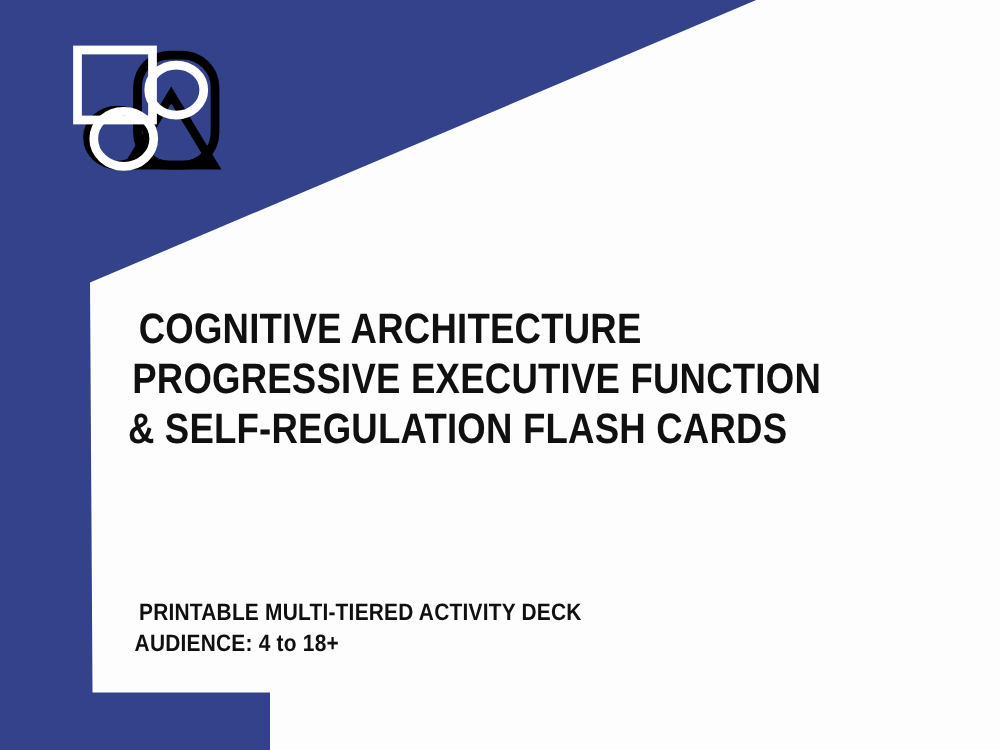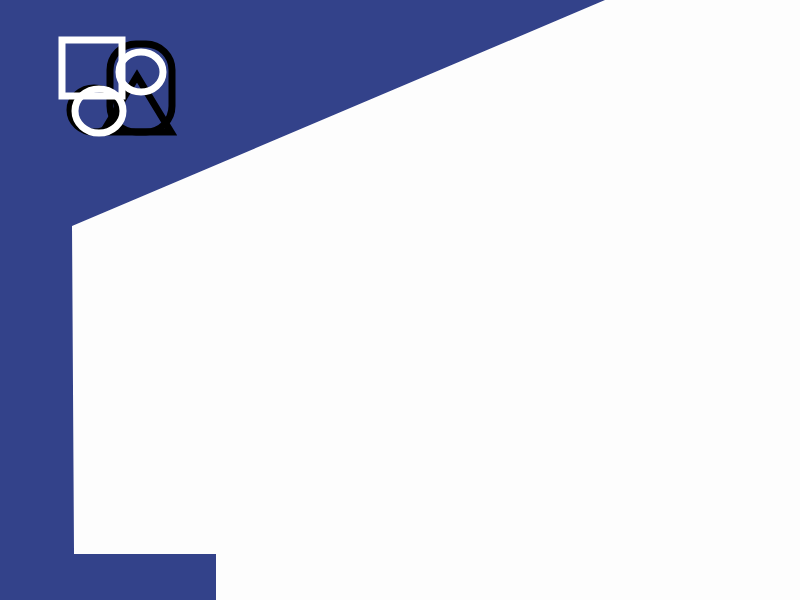--- a/index.html
+++ b/index.html
@@ -117,15 +117,24 @@
       <ellipse cx="39" cy="82" rx="24" ry="22" fill="none" stroke="#000000" stroke-width="7"></ellipse>
 
       <rect x="7" y="12" width="60" height="56" fill="none" stroke="#ffffff" stroke-width="7"></rect>
 
       <ellipse cx="44" cy="83" rx="24" ry="22" fill="none" stroke="#ffffff" stroke-width="7"></ellipse>
 
       <ellipse cx="86" cy="44" rx="22" ry="20" fill="none" stroke="#ffffff" stroke-width="7"></ellipse>
     </svg>
   </div>
 
+  <div id="title-block">
+    <div class="title-line l1">COGNITIVE ARCHITECTURE</div>
+    <div class="title-line l2">PROGRESSIVE EXECUTIVE FUNCTION</div>
+    <div class="title-line l3">&amp; SELF-REGULATION FLASH CARDS</div>
+  </div>
 
+  <div id="subtitle-block">
+    <div class="subtitle-line s1">PRINTABLE MULTI-TIERED ACTIVITY DECK</div>
+    <div class="subtitle-line s2">AUDIENCE: 4 to 18+</div>
+  </div>
 
 </div>
 
 </body></html>

